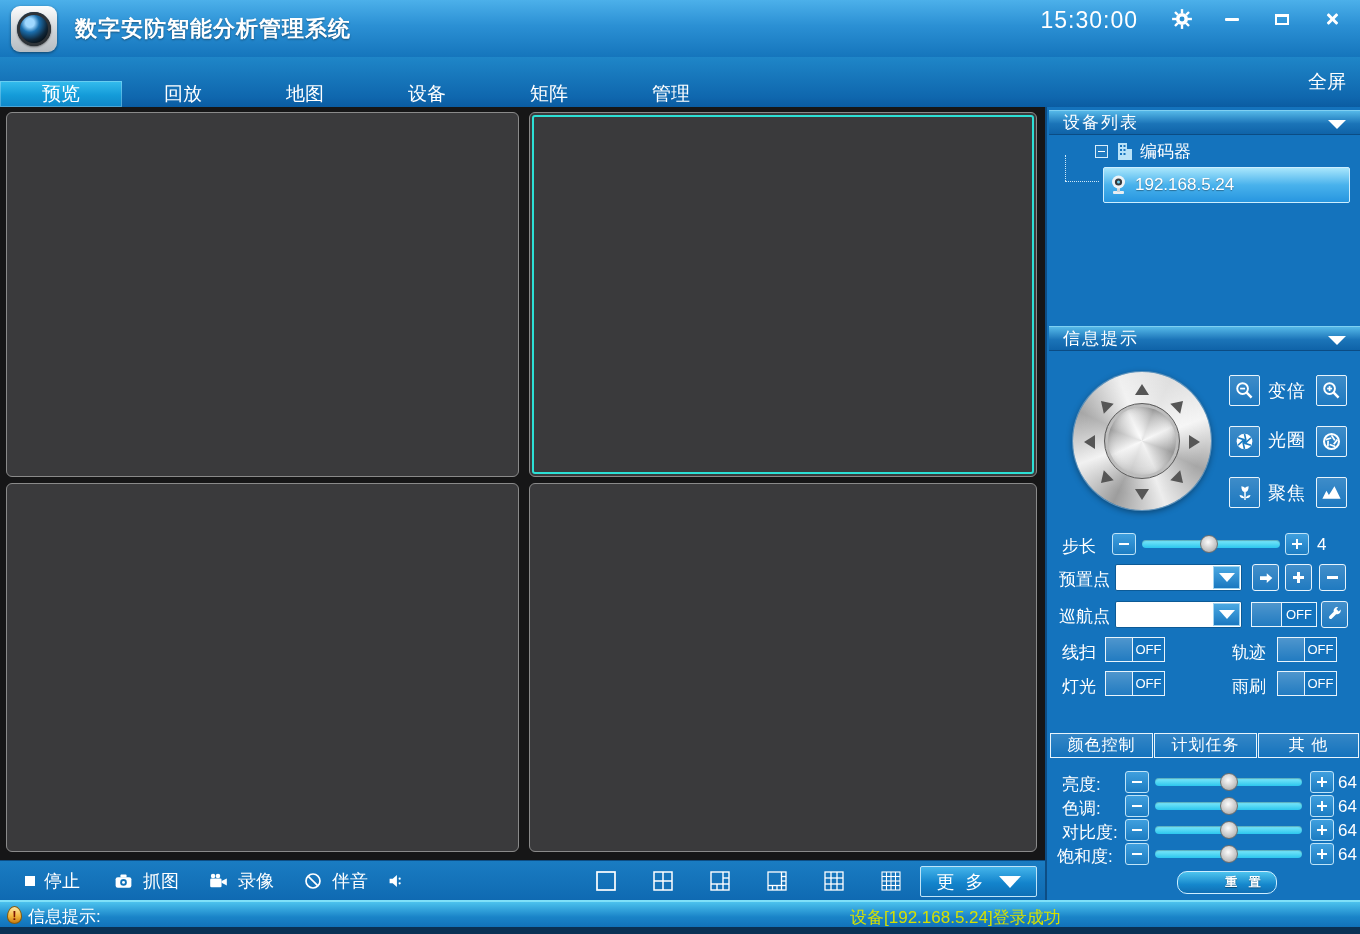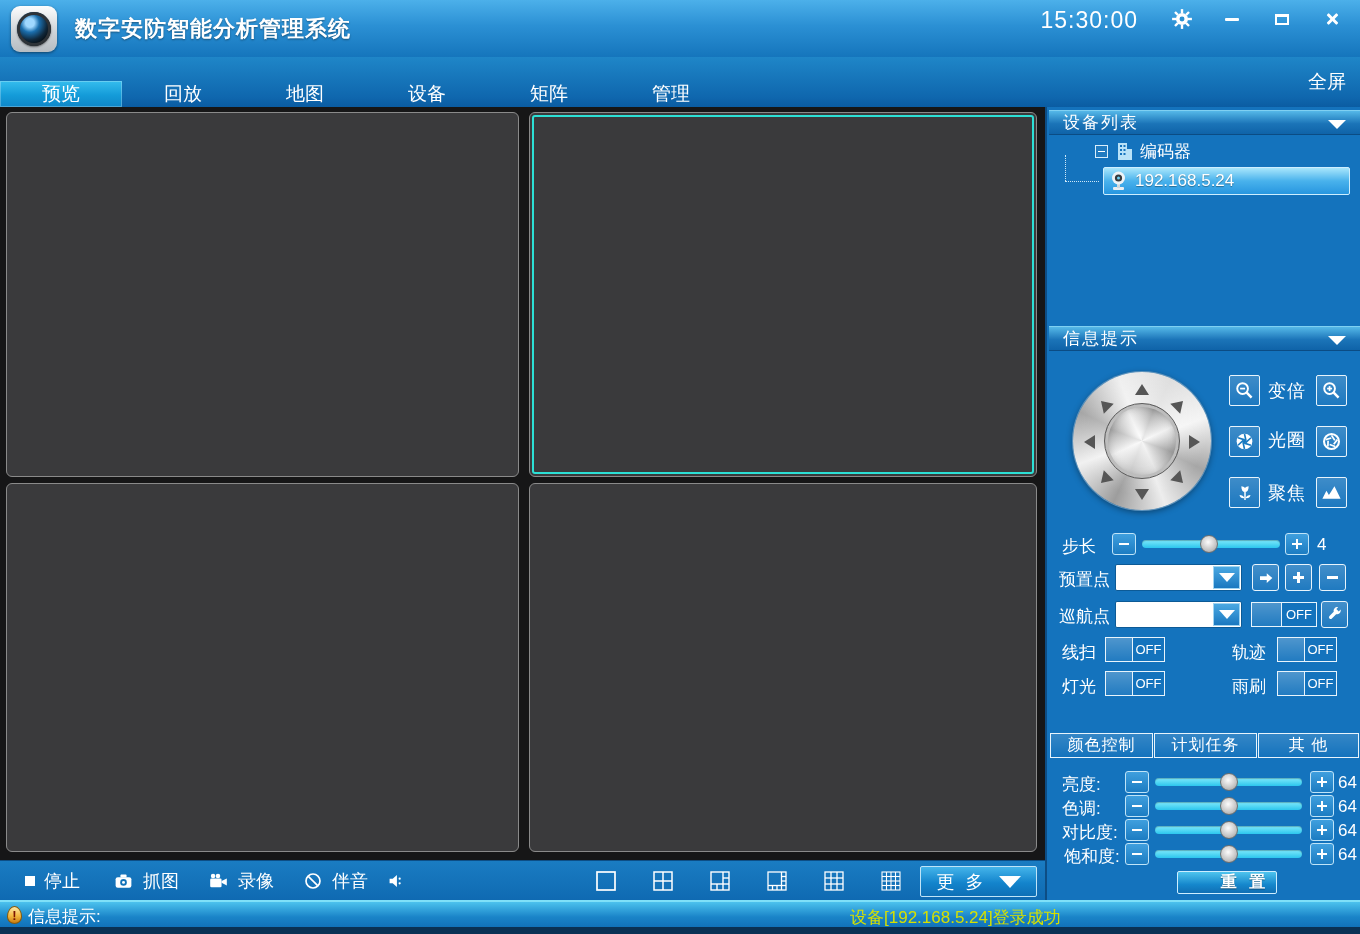--- a/index.html
+++ b/index.html
@@ -41,21 +41,21 @@
   .sidebar { position:absolute; left:1045px; top:107px; width:315px; height:793px; background:#1473bd; border-left:2px solid #0d4d84; }
   .sec-header { position:absolute; left:2px; width:311px; height:25px;
     background:linear-gradient(#55b8e8,#1b74b8 55%,#0f63a8); border-top:1px solid #7fd0f2; border-bottom:1px solid #0b4c84;
     display:flex; align-items:center; padding-left:14px; font-size:17px; letter-spacing:2px; }
   .sec-caret { position:absolute; right:14px; top:9px; width:0; height:0; border-left:9px solid transparent; border-right:9px solid transparent; border-top:9px solid #fff; }
 
   
   .tree-root { position:absolute; left:12px; top:33px; display:flex; align-items:center; gap:6px; font-size:17px;margin-left:36px; }
   .expander { width:13px; height:13px; border:1px solid #d9eefb; position:relative; background:rgba(255,255,255,.06); }
   .expander::after { content:""; position:absolute; left:2px; top:5px; width:7px; height:1px; background:#fff; }
-  .tree-child { position:absolute; left:56px; top:60px; width:247px; height:28px;
+  .tree-child { position:absolute; left:56px; top:60px; width:247px; height:36px;
     background:linear-gradient(#a8e6fc,#49b2ec 50%,#2796e0); border:1px solid #cdeeff; border-radius:2px;
     display:flex; align-items:center; gap:7px; padding-left:5px; font-size:17px; text-shadow:0 1px 1px rgba(0,0,0,.35); }
   .guide-v { position:absolute; left:18px; top:48px; height:26px; border-left:1px dotted #cfe8f8; }
   .guide-h { position:absolute; left:18px; top:74px; width:34px; border-top:1px dotted #cfe8f8; }
 
   
   .joystick { position:absolute; left:26px; top:265px; width:138px; height:138px; border-radius:50%;
     background:radial-gradient(circle at 50% 42%, rgba(255,255,255,.55), rgba(255,255,255,0) 62%),
       conic-gradient(from 25deg,#dcdcdc,#f4f4f4,#a6a6a6,#ededed,#9d9d9d,#f1f1f1,#a4a4a4,#eeeeee,#dcdcdc);
     box-shadow:0 0 0 1px #5d93bd, 0 2px 7px rgba(0,0,0,.45); }
@@ -90,23 +90,23 @@
   .sq-btn .bar { width:11px; height:2.5px; background:#fff; position:relative; }
   .sq-btn .plus::after { content:""; position:absolute; left:4.2px; top:-4.2px; width:2.5px; height:11px; background:#fff; }
 
   .toggle { position:absolute; height:25px; display:flex; border:1px solid #e8f4fc; cursor:pointer; }
   .toggle .cell-knob { width:30px; border-right:1px solid #e8f4fc; background:linear-gradient(rgba(255,255,255,.25),rgba(255,255,255,.06)); }
   .toggle .cell-off { width:34px; display:flex; align-items:center; justify-content:center; font-size:13px; }
 
   
   .tool-tab { position:absolute; top:626px; height:25px; border:1px solid #e8f4fc; display:flex; align-items:center; justify-content:center;
     font-size:16px; letter-spacing:1px; cursor:pointer; background:linear-gradient(rgba(255,255,255,.14),rgba(255,255,255,0)); }
-  .reset-btn { position:absolute; left:130px; top:764px; width:100px; height:23px; border:1px solid #cdeeff; border-radius:2px;
+  .reset-btn { position:absolute; left:130px; top:764px; width:100px; height:23px; border:1px solid #cdeeff; border-radius:10px;
     background:linear-gradient(#4ec4ee,#1587cc 60%,#106fb4); display:flex; align-items:center; justify-content:center;
-    font-size:16px; font-weight:bold; letter-spacing:4px; text-shadow:0 1px 1px rgba(0,0,0,.4); cursor:pointer;padding-left:36px; }
+    font-size:12px; font-weight:bold; letter-spacing:4px; text-shadow:0 1px 1px rgba(0,0,0,.4); cursor:pointer;padding-left:36px; }
 
   
   .toolbar { position:absolute; left:0; top:860px; width:1045px; height:40px; background:linear-gradient(#1a7cc2,#0f6ab2); border-top:1px solid #0c4e86; }
   .tbar-btn { position:absolute; top:0; height:40px; display:flex; align-items:center; gap:9px; font-size:18px; cursor:pointer; }
   .stop-glyph { width:10px; height:10px; background:#fff; }
   .layout-btn { position:absolute; top:9px; width:22px; height:22px; cursor:pointer; }
   .more-btn { position:absolute; left:920px; top:5px; width:117px; height:31px; border:1px solid #bfe4f8; border-radius:2px;
     background:linear-gradient(#44b4ea,#1384cc 55%,#0e6fb6); display:flex; align-items:center; justify-content:center; gap:12px;
     font-size:18px; letter-spacing:3px; cursor:pointer; }
   .more-btn i { width:0; height:0; border-left:11px solid transparent; border-right:11px solid transparent; border-top:12px solid #fff; }
@@ -405,21 +405,21 @@
       <span class="bar"></span>
     </div>
   <div class="track" style="left:108px;top:719px;width:147px;">
       <div class="thumb" style="left:65px;"></div>
     </div>
   <div class="mini-btn" style="left:263px;top:712px;">
       <span class="bar plus"></span>
     </div>
   <div class="slider-val" style="left:291px;top:714px;">64</div>
 
-  <div class="row-label" style="left:17px;top:738px;">饱和度:</div>
+  <div class="row-label" style="left:10px;top:738px;">饱和度:</div>
   <div class="mini-btn" style="left:78px;top:736px;">
       <span class="bar"></span>
     </div>
   <div class="track" style="left:108px;top:743px;width:147px;">
       <div class="thumb" style="left:65px;"></div>
     </div>
   <div class="mini-btn" style="left:263px;top:736px;">
       <span class="bar plus"></span>
     </div>
   <div class="slider-val" style="left:291px;top:738px;">64</div>

